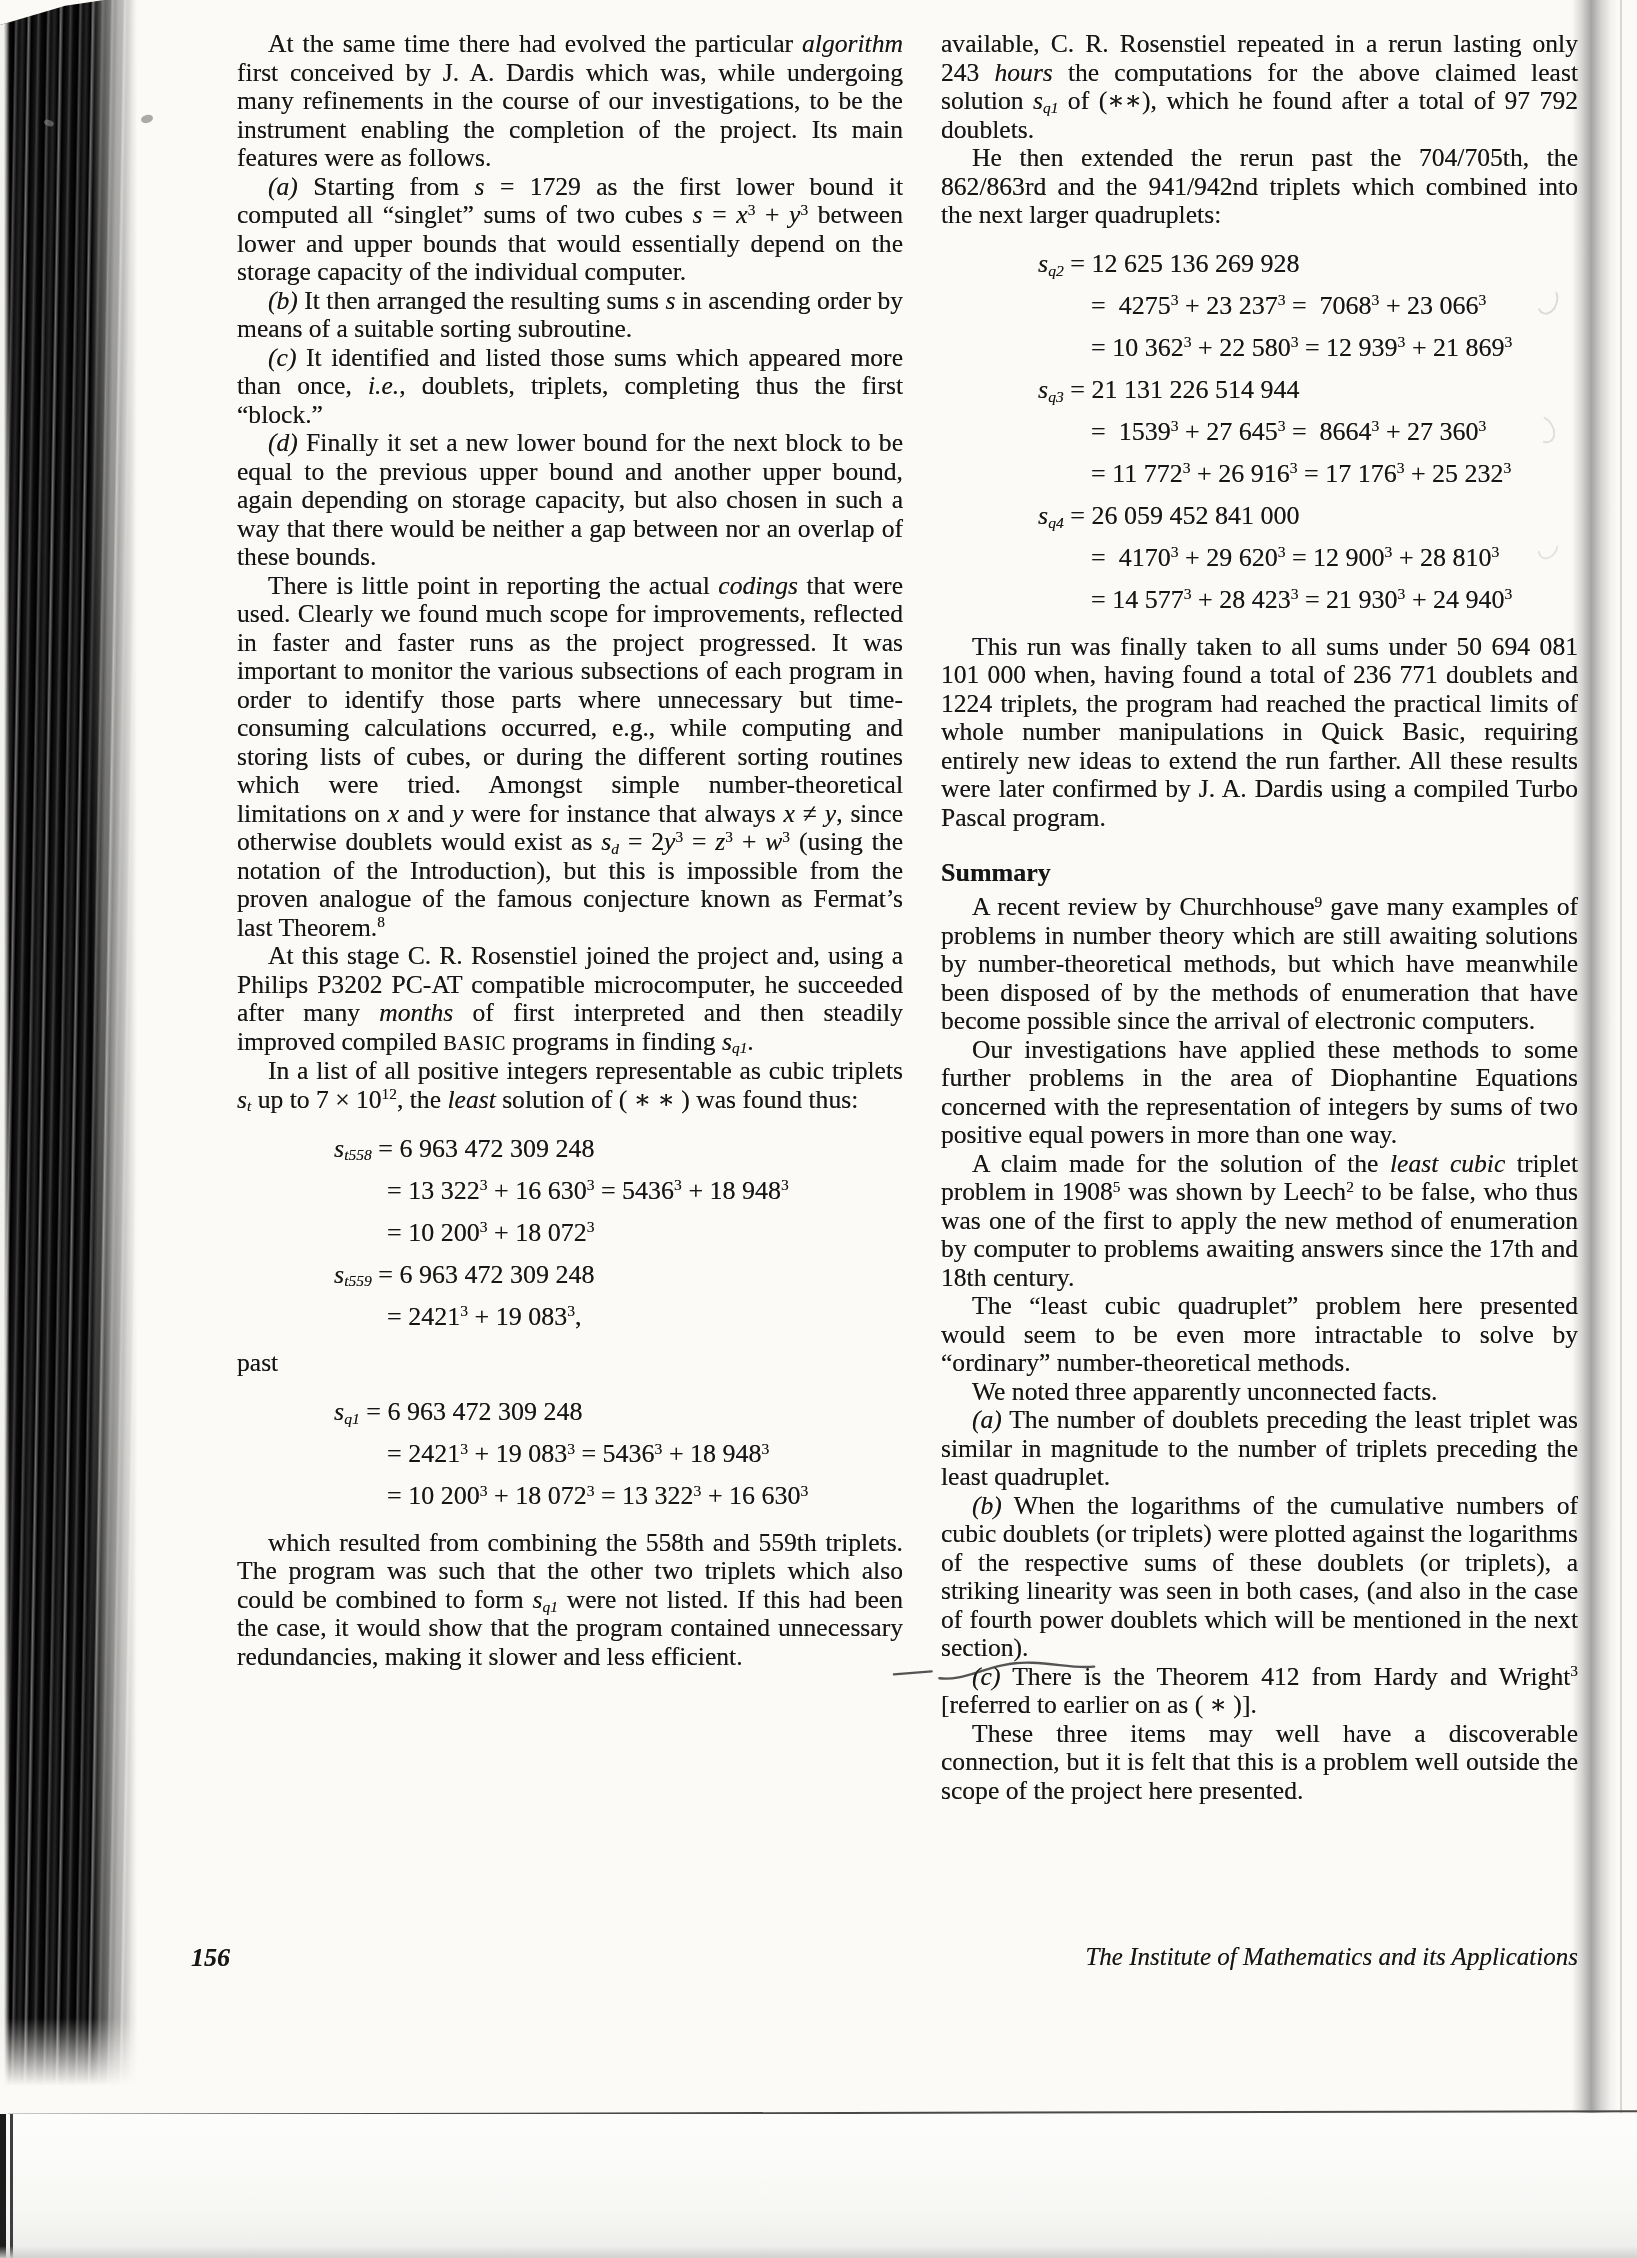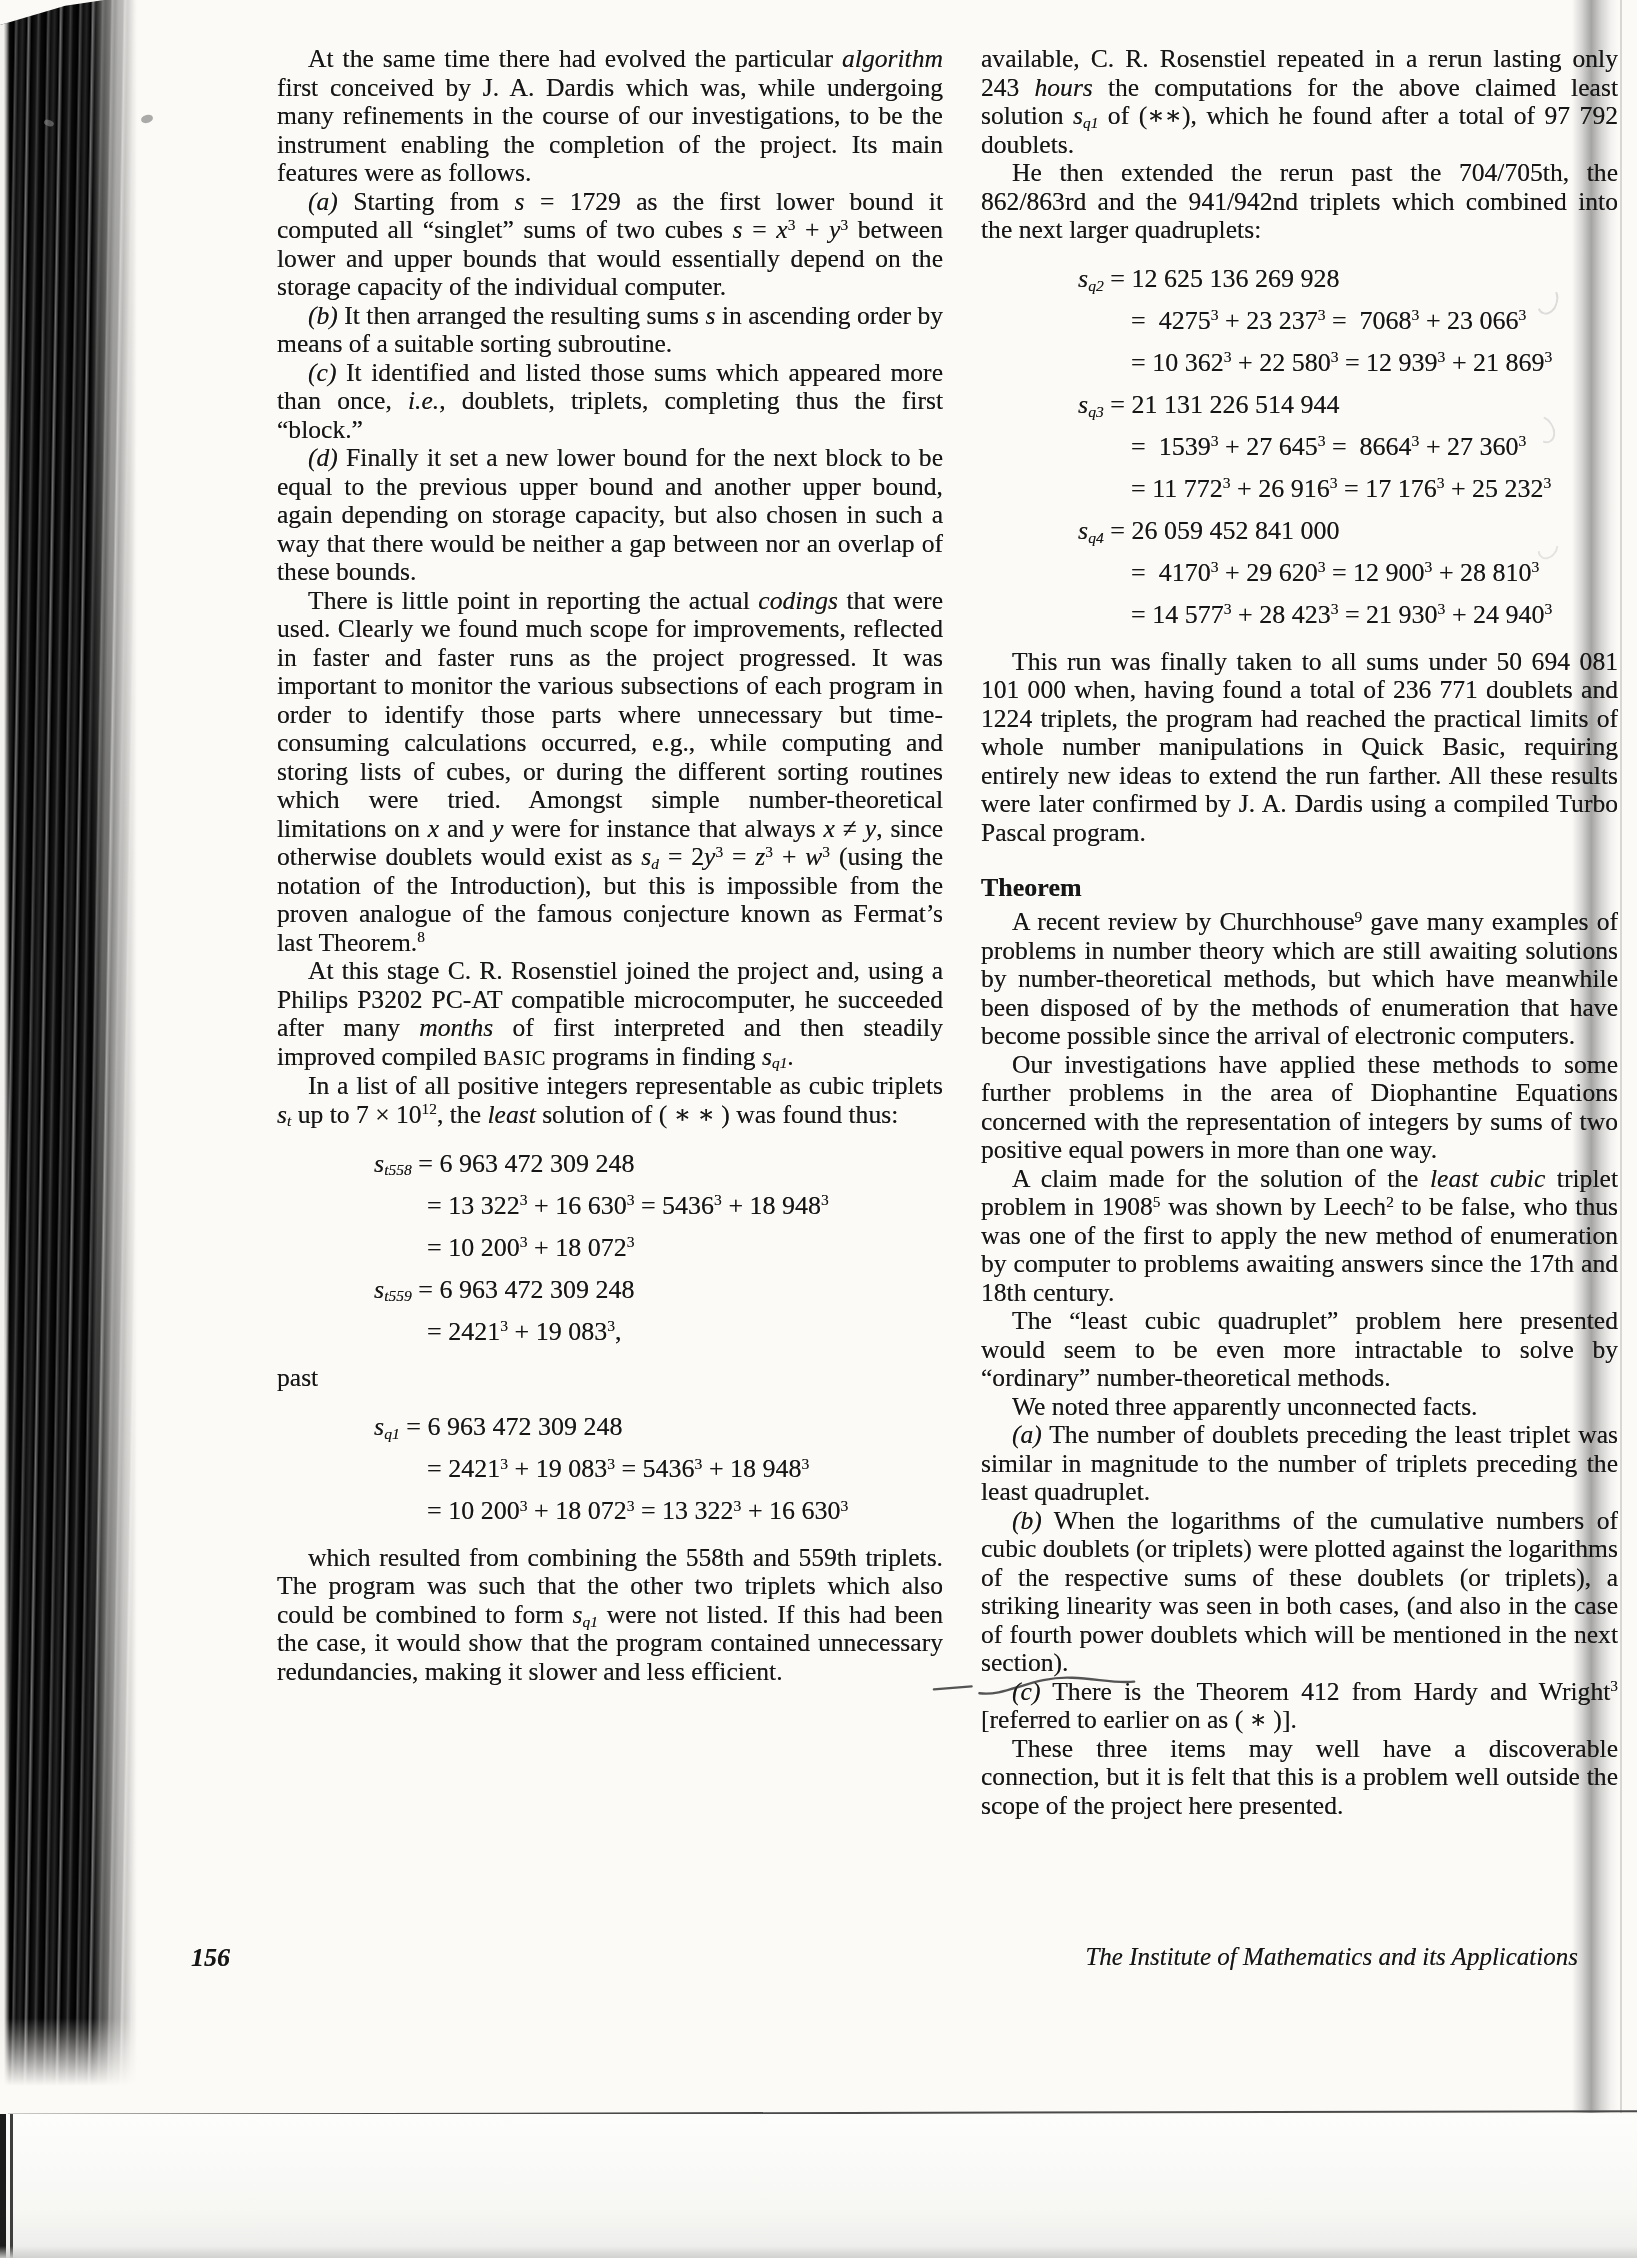--- a/index.html
+++ b/index.html
@@ -36,22 +36,22 @@
   .smudge.m2{left:1533px; top:415px; transform:rotate(-30deg); opacity:.7;}
   .smudge.m3{left:1539px; top:537px; width:13.5px; height:19.3px; transform:rotate(40deg); opacity:.6;}
   .sep-line{position:absolute; left:7.7px; top:2112px; width:1630px; height:1.9px; background:#4a4a4a; transform:rotate(-0.12deg);}
   .next-page{position:absolute; left:0; top:2114px; width:1638px; height:145px;
     background:linear-gradient(180deg,#fdfdfc 0%, #f7f7f4 65%, #ebebe9 100%);}
   .np-vline{position:absolute; left:9.7px; top:0; width:2.9px; height:100%; background:#3f3f3f;}
   .np-left-dark{position:absolute; left:0; top:0; width:5.8px; height:100%; background:#1c1c1c;}
   .np-bottom-band{position:absolute; left:0; bottom:0; width:100%; height:13.5px;
     background:linear-gradient(180deg, rgba(205,205,203,0), #cfcfcd);}
   
-  .col{position:absolute; top:45px; font-size:25.6px; line-height:28.5px; text-align:justify;
-       text-shadow:0 0 0.5px rgba(0,0,0,0.55);margin-left:40px;}
+  .col{position:absolute; top:30px; font-size:25.6px; line-height:28.5px; text-align:justify;
+       text-shadow:0 0 0.5px rgba(0,0,0,0.55);}
   .col-left{left:237px; width:666px;}
   .col-right{left:941px; width:637px;}
   .para{margin:0; text-indent:31px;}
   .noindent{text-indent:0;}
   .i{font-style:italic;}
   .sup{font-size:0.6em; position:relative; top:-0.55em; line-height:0;}
   .sub{font-size:0.6em; position:relative; top:0.25em; line-height:0;}
   .sc{font-size:0.8em; letter-spacing:0.5px;}
   .eqblock{margin:13.5px 0 11.6px 0;}
   .eq-line{white-space:pre; font-size:26px; line-height:42px; padding-left:150px; text-align:left; text-indent:0;}
@@ -118,21 +118,21 @@
       <div class="eq-line lab"><span class="i">s</span><span class="i sub">q3</span> = 21 131 226 514 944</div>
       <div class="eq-line">=  1539<span class="sup">3</span> + 27 645<span class="sup">3</span> =  8664<span class="sup">3</span> + 27 360<span class="sup">3</span></div>
       <div class="eq-line">= 11 772<span class="sup">3</span> + 26 916<span class="sup">3</span> = 17 176<span class="sup">3</span> + 25 232<span class="sup">3</span></div>
       <div class="eq-line lab"><span class="i">s</span><span class="i sub">q4</span> = 26 059 452 841 000</div>
       <div class="eq-line">=  4170<span class="sup">3</span> + 29 620<span class="sup">3</span> = 12 900<span class="sup">3</span> + 28 810<span class="sup">3</span></div>
       <div class="eq-line">= 14 577<span class="sup">3</span> + 28 423<span class="sup">3</span> = 21 930<span class="sup">3</span> + 24 940<span class="sup">3</span></div>
     </div>
 
     <p class="para">This run was finally taken to all sums under 50 694 081 101 000 when, having found a total of 236 771 doublets and 1224 triplets, the program had reached the practical limits of whole number manipulations in Quick Basic, requiring entirely new ideas to extend the run farther. All these results were later confirmed by J. A. Dardis using a compiled Turbo Pascal program.</p>
 
-    <h3 class="heading">Theorem</h3>
+    <h3 class="heading">Summary</h3>
 
     <p class="para">A recent review by Churchhouse<span class="sup">9</span> gave many examples of problems in number theory which are still awaiting solutions by number-theoretical methods, but which have meanwhile been disposed of by the methods of enumeration that have become possible since the arrival of electronic computers.</p>
     <p class="para">Our investigations have applied these methods to some further problems in the area of Diophantine Equations concerned with the representation of integers by sums of two positive equal powers in more than one way.</p>
     <p class="para">A claim made for the solution of the <span class="i">least cubic</span> triplet problem in 1908<span class="sup">5</span> was shown by Leech<span class="sup">2</span> to be false, who thus was one of the first to apply the new method of enumeration by computer to problems awaiting answers since the 17th and 18th century.</p>
     <p class="para">The “least cubic quadruplet” problem here presented would seem to be even more intractable to solve by “ordinary” number-theoretical methods.</p>
     <p class="para">We noted three apparently unconnected facts.</p>
     <p class="para"><span class="i">(a)</span> The number of doublets preceding the least triplet was similar in magnitude to the number of triplets preceding the least quadruplet.</p>
     <p class="para"><span class="i">(b)</span> When the logarithms of the cumulative numbers of cubic doublets (or triplets) were plotted against the logarithms of the respective sums of these doublets (or triplets), a striking linearity was seen in both cases, (and also in the case of fourth power doublets which will be mentioned in the next section).</p>
     <p class="para" style="position:relative;"><svg class="penmark" width="208" height="31" viewBox="0 0 215 32">
           <path d="M3,20 L42,17 M50,24 C78,28 104,6 146,8 C172,9 190,14 210,12" stroke="#2b2b2b" stroke-width="2.4" fill="none" stroke-linecap="round" opacity="0.8"></path>

